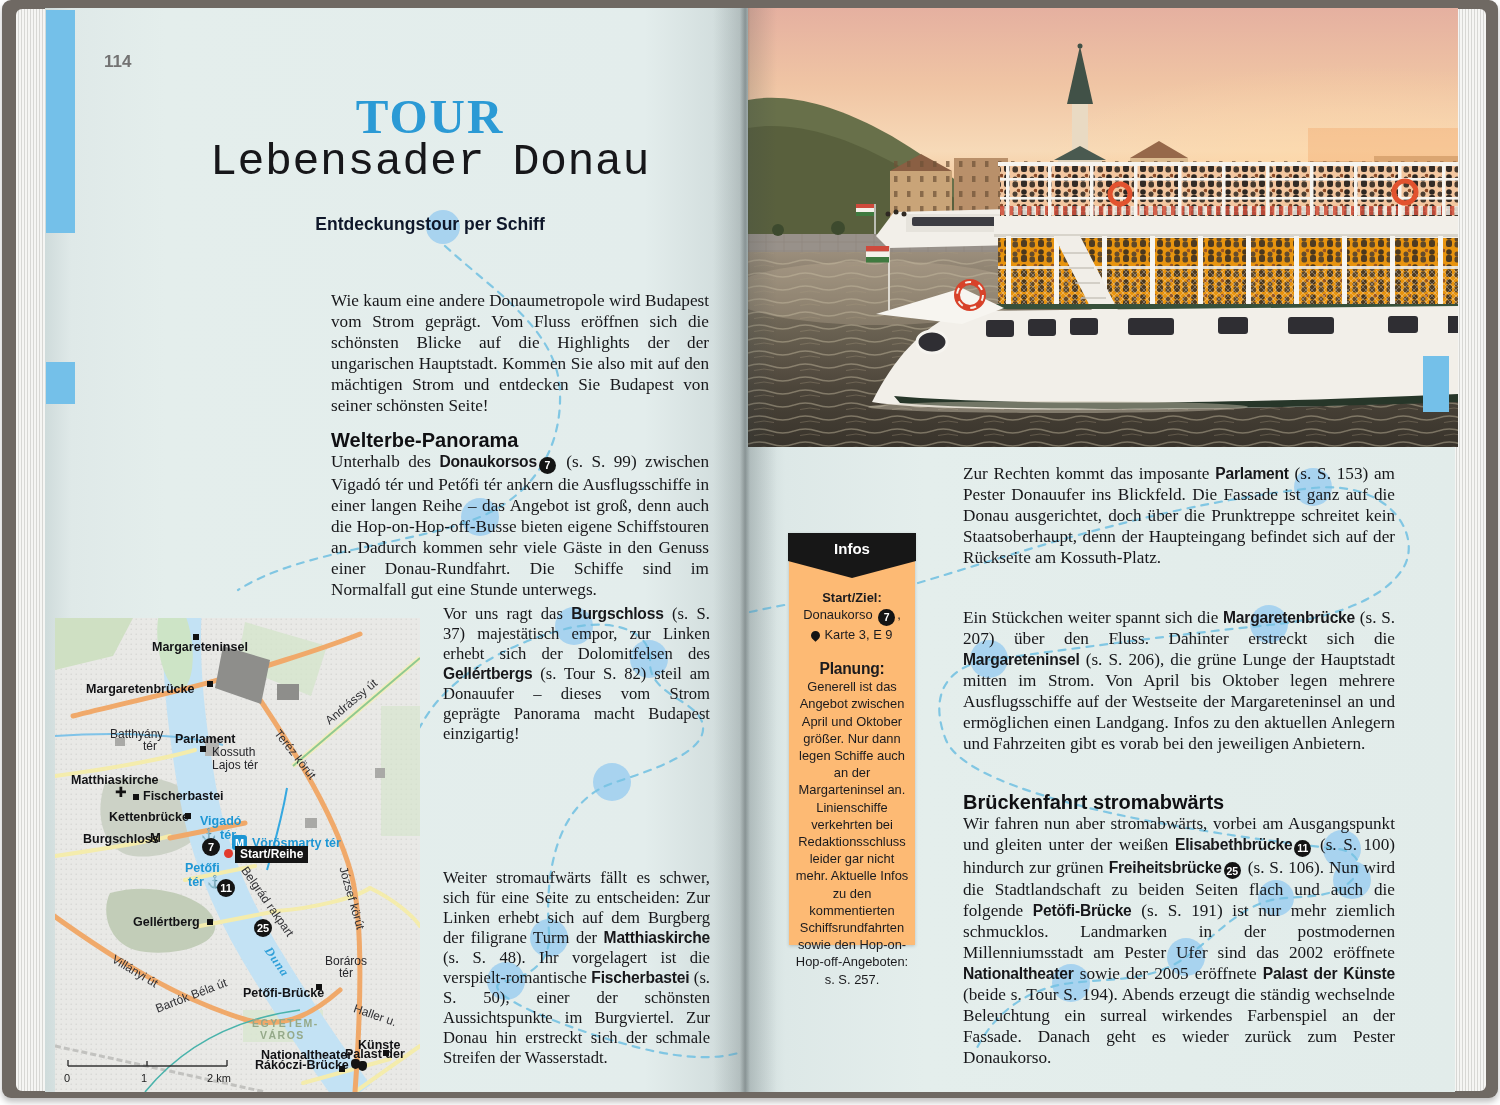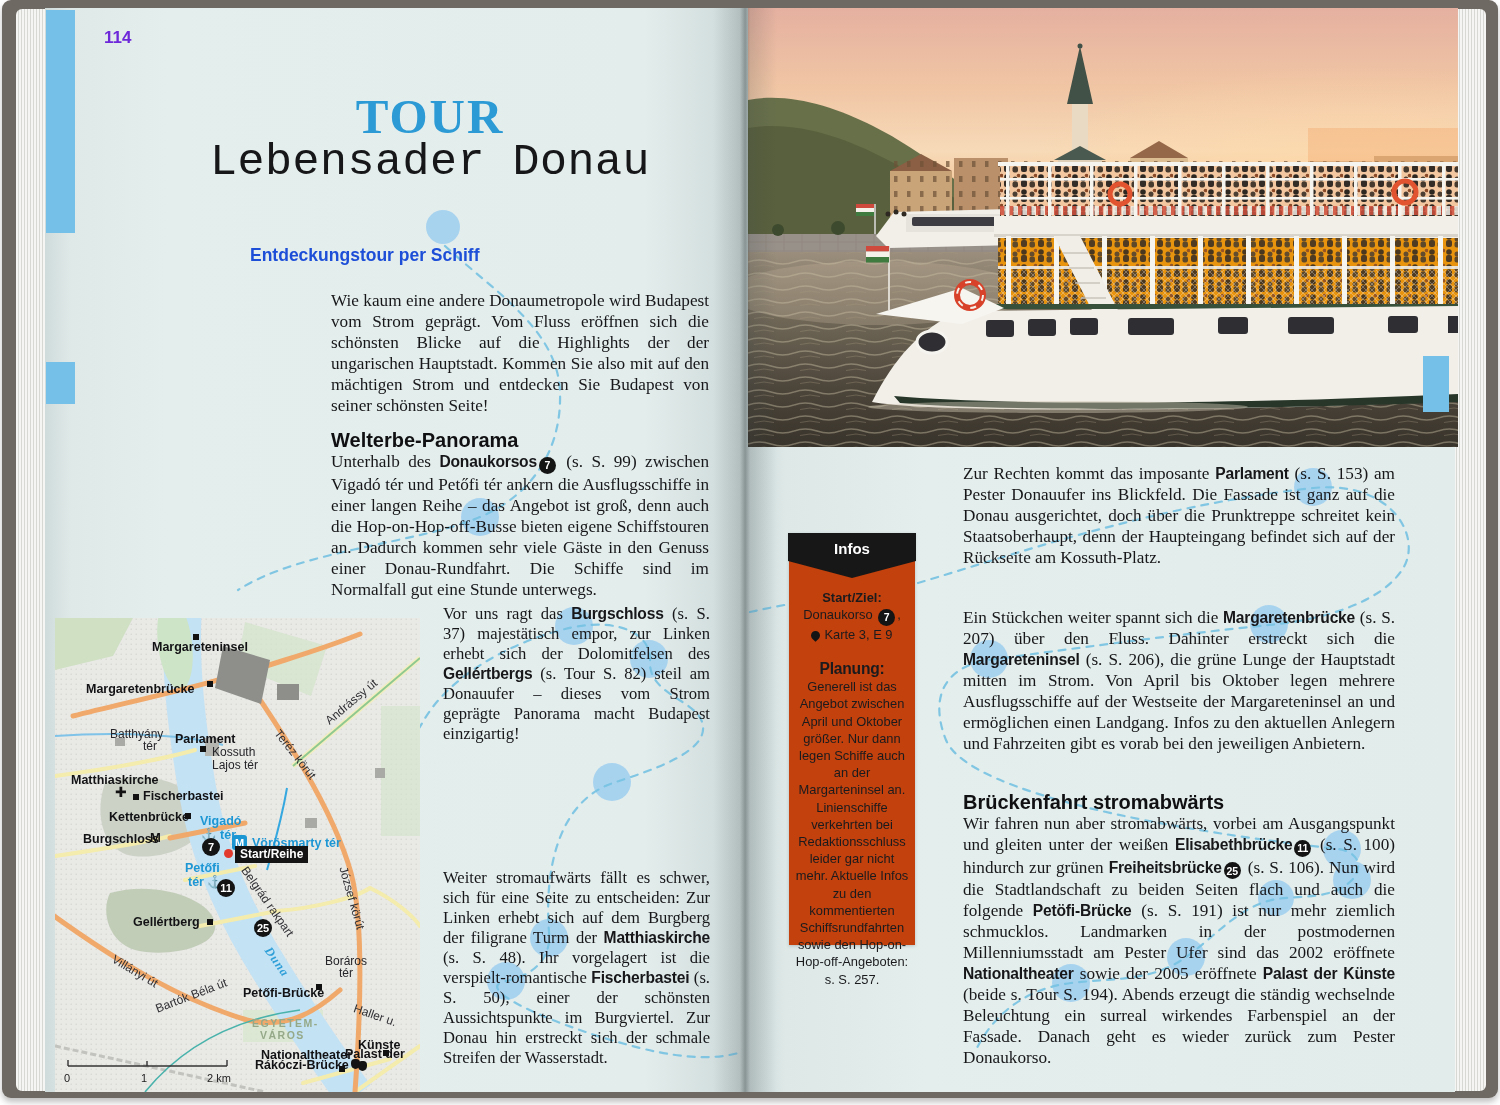--- a/index.html
+++ b/index.html
@@ -17,26 +17,26 @@
   .tab{position:absolute;background:#74c0e9;z-index:4;}
   .hl{position:absolute;border-radius:50%;background:#a8d3ef;z-index:1;}
   .decor{position:absolute;left:0;top:0;z-index:2;pointer-events:none;}
   .txt{position:absolute;z-index:3;color:#17171a;}
   .serif{font-family:"Liberation Serif",serif;font-size:17.2px;line-height:21px;text-align:justify;}
   .serif-n{font-family:"Liberation Serif",serif;font-size:16.6px;line-height:20px;text-align:justify;}
   .kw{font-family:"Liberation Sans",sans-serif;font-weight:700;font-size:15.6px;letter-spacing:-.2px;}
   .badge{display:inline-flex;width:17px;height:17px;border-radius:50%;background:#141414;color:#fff;
     font:700 10.5px "Liberation Sans",sans-serif;align-items:center;justify-content:center;vertical-align:-2px;margin:0 2px;}
   .h-sans{font-family:"Liberation Sans",sans-serif;font-weight:700;font-size:20px;color:#101013;}
-  .pagenum{font:700 17px "Liberation Sans",sans-serif;color:#6d28d9;}
+  .pagenum{font:700 17px "Liberation Sans",sans-serif;color:#737373;margin-top:24px;}
   .kicker{font-family:"Liberation Serif",serif;font-weight:700;font-size:49px;letter-spacing:2px;color:#2b9ad5;text-align:center;}
   .booktitle{font-family:Liberation Mono, monospace;font-weight:400;font-size:45px;color:#17171a;text-align:center;letter-spacing:.5px;}
-  .subtitle{font-family:"Liberation Sans",sans-serif;font-weight:700;font-size:17.5px;text-align:left;color:#1d4ed8;margin-top:31px;}
+  .subtitle{font-family:"Liberation Sans",sans-serif;font-weight:700;font-size:17.5px;text-align:center;color:#0f172a;}
   
-  .infos-panel{position:absolute;left:789px;top:533px;width:126px;height:412px;background:#c2410c;z-index:3;box-shadow:0 1px 3px rgba(60,70,70,.25);}
+  .infos-panel{position:absolute;left:789px;top:533px;width:126px;height:412px;background:#fdba74;z-index:3;box-shadow:0 1px 3px rgba(60,70,70,.25);}
   .infos-banner{position:absolute;left:-1px;top:0;width:128px;height:45px;background:#171717;
     clip-path:polygon(0 0,100% 0,100% 62%,50% 100%,0 62%);display:flex;justify-content:center;}
   .infos-banner span{color:#fff;font:700 15px "Liberation Sans",sans-serif;margin-top:7px;}
   .infos-body{position:absolute;left:5px;top:56px;width:116px;text-align:center;font:400 12.9px/17.2px "Liberation Sans",sans-serif;color:#1b1b1e;}
   .infos-body .blk{margin-bottom:17px;}
   .infos-body .b{font-weight:700;}
   .pin{display:inline-block;width:9px;height:9px;background:#141414;border-radius:50% 50% 50% 0;transform:rotate(-45deg);margin-right:4px;vertical-align:-1px;}
   
   .map{position:absolute;left:55px;top:618px;width:365px;height:474px;z-index:2;overflow:hidden;}
   .map svg{position:absolute;left:0;top:0;}

